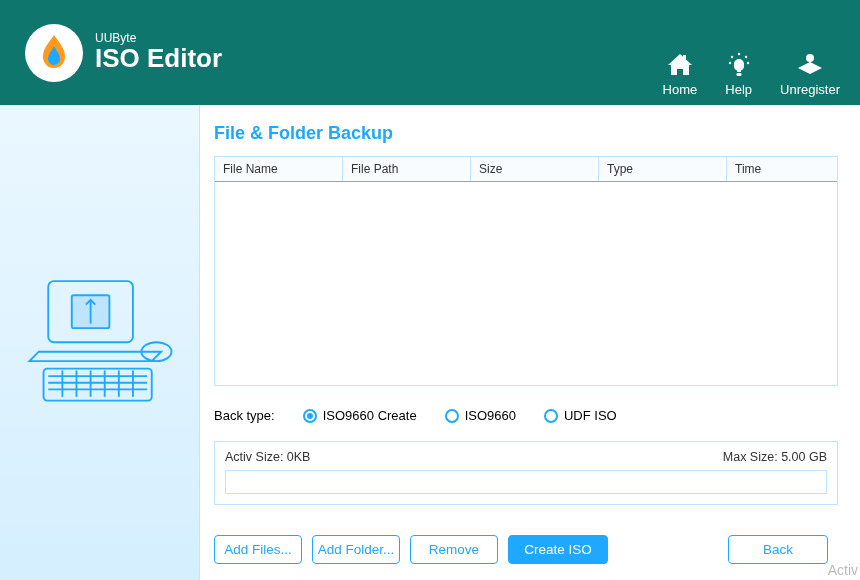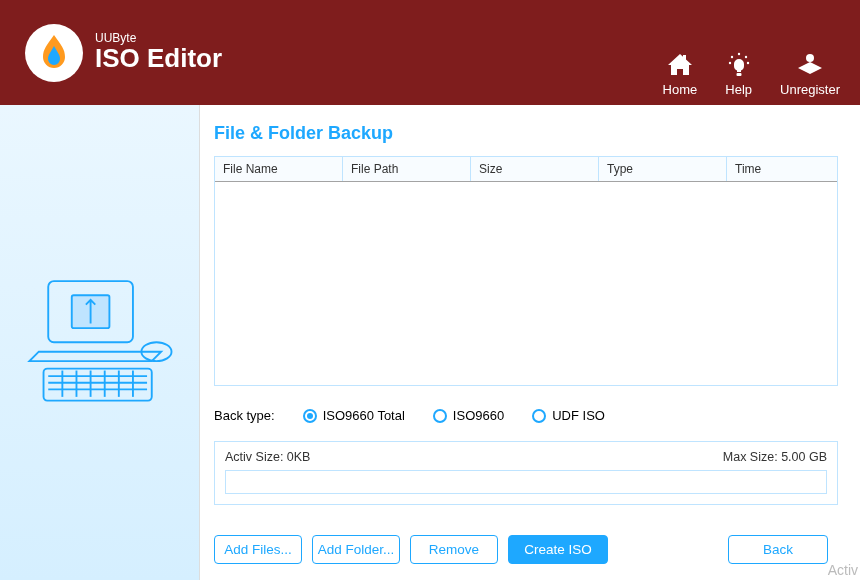--- a/index.html
+++ b/index.html
@@ -1,19 +1,19 @@
 <!DOCTYPE html>
 <html><head>
 <meta charset="utf-8">
 <style>
   * { box-sizing: border-box; margin: 0; padding: 0; font-family: Arial, sans-serif; }
   body { width: 860px; height: 580px; overflow: hidden; background: #fff; }
   .titlebar-strip { position: absolute; top: 2px; right: 8px; width: 72px; height: 18px; background: #007ec6; display: flex; align-items: center; justify-content: space-around; }
   .titlebar-strip span { color: #fff; cursor: pointer; font-size: 12px; line-height: 1; }
-  .header { background: #7f1d1d; height: 105px; width: 100%; position: relative; display: flex; align-items: center; }
+  .header { background: #0f766e; height: 105px; width: 100%; position: relative; display: flex; align-items: center; }
   .logo-area { display: flex; align-items: center; padding-left: 25px; }
   .logo-circle { width: 58px; height: 58px; border-radius: 50%; background: #fff; display: flex; align-items: center; justify-content: center; }
   .logo-text { color: #fff; margin-left: 12px; }
   .logo-text .brand { font-size: 12px; line-height: 1; }
   .logo-text .product { font-size: 26px; font-weight: bold; line-height: 1.1; }
   .nav { position: absolute; right: 20px; bottom: 8px; display: flex; gap: 28px; }
   .nav-item { display: flex; flex-direction: column; align-items: center; color: #fff; font-size: 13px; cursor: pointer; }
   .nav-item .icon { height: 30px; display:flex; align-items:center; justify-content:center; margin-bottom:2px; }
   .body-area { display: flex; height: 475px; }
   .sidebar { width: 200px; background: linear-gradient(#eaf7ff,#d5efff); border-right: 1px solid #ddd; display:flex; align-items:center; justify-content:center; }
@@ -138,21 +138,21 @@
         <div class="col-type">Type</div>
         <div class="col-time">Time</div>
       </div>
       <div></div>
     </div>
 
     <div class="backtype-row">
       <span class="backtype-label">Back type:</span>
       <label class="radio">
         <span class="radio-dot selected"></span>
-        <span>ISO9660 Total</span>
+        <span>ISO9660 Create</span>
       </label>
       <label class="radio">
         <span class="radio-dot"></span>
         <span>ISO9660</span>
       </label>
       <label class="radio">
         <span class="radio-dot"></span>
         <span>UDF ISO</span>
       </label>
     </div>

